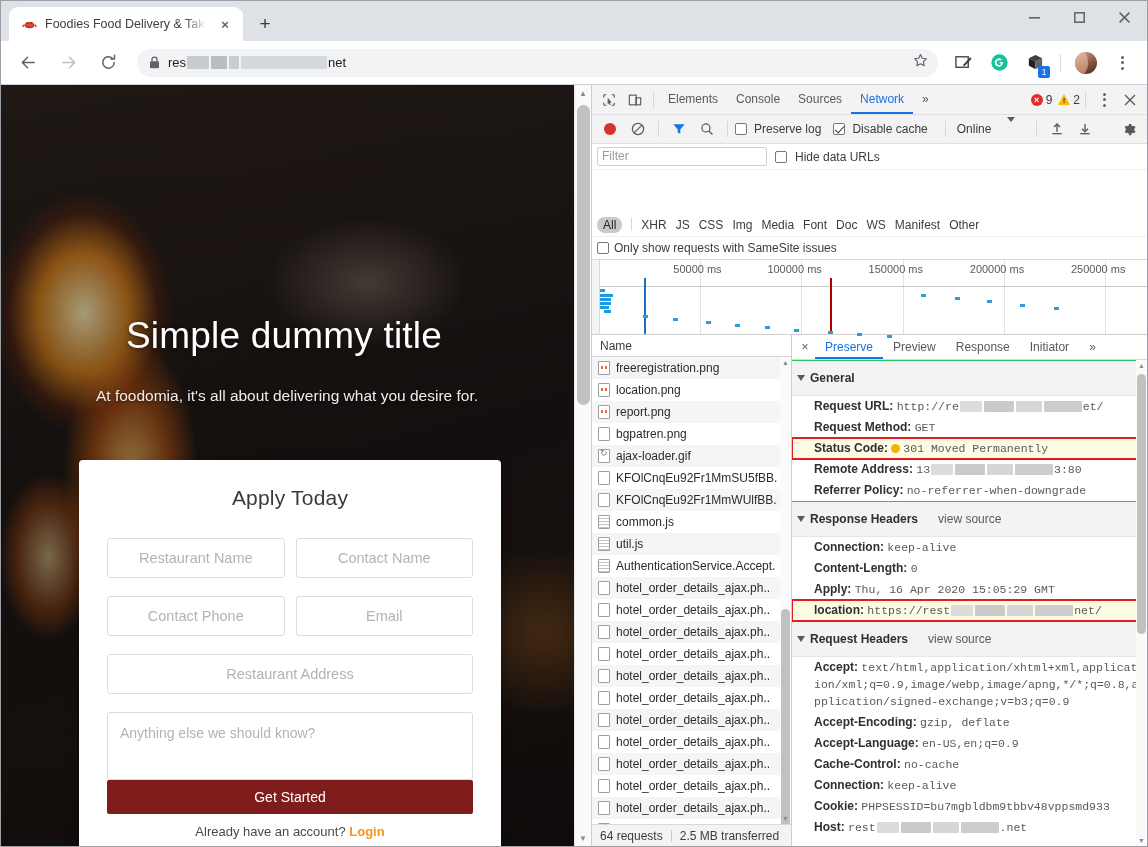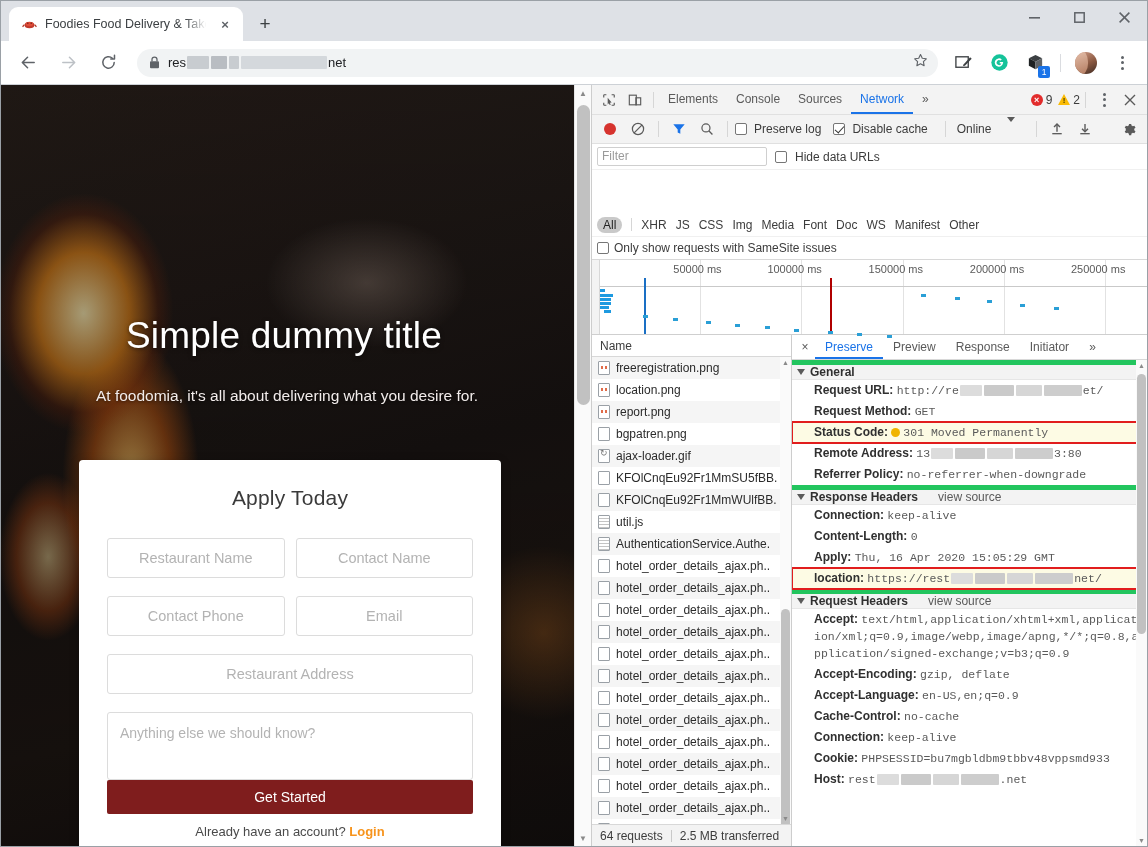--- a/index.html
+++ b/index.html
@@ -349,22 +349,22 @@
   .hpane-tabs {
     height: 25px; display:flex; align-items:center; gap:0;
     border-bottom: 1px solid #d8d8d8; padding-left:3px; background:#fff;
   }
   .hclose { width:20px; height:24px; display:flex; align-items:center; justify-content:center; color:#5a5a5a; font-size:12px;}
   .htab { padding: 0 10px; height:24px; line-height:24px; font-size:12px; color:#5a5a5a; white-space:nowrap;}
   .htab.active { color:#1a73e8; border-bottom: 2px solid #1a73e8; }
   .hbody { flex:1; overflow:hidden; position:relative; padding-bottom:2px; }
   .sect-hdr {
     display:flex; align-items:center; gap:6px;
-    background:#f3f3f3; border-top:5px solid #22c55e; border-bottom:1px solid #e6e6e6;
-    height:20px; padding: 0 6px; font-size:12px; font-weight:bold; color:#303030;
+    background:#f3f3f3; border-top:1px solid #22c55e; border-bottom:1px solid #e6e6e6;
+    height:36px; padding: 0 6px; font-size:12px; font-weight:bold; color:#303030;
   }
   .tri { width:0;height:0;border-top:4px solid transparent;border-bottom:4px solid transparent;border-left:6px solid #5a5a5a; transform:rotate(90deg); flex:0 0 6px;}
   .viewsrc { font-weight:normal; color:#5a5a5a; margin-left:14px; }
   .hrow {
     padding: 2px 8px 2px 22px; font-size:12px; line-height:17px;
     word-break: break-all;
   }
   .hk { font-weight: bold; color:#303030;text-align:center; }
   .hv { color:#5a5a5a; font-family:"Liberation Mono", monospace; font-size:11.5px; }
   .hilite {
@@ -717,25 +717,29 @@
               <div class="nitem">
                 <span class="ficon "></span>
                 <span>KFOlCnqEu92Fr1MmSU5fBB.</span>
               </div>
               <div class="nitem">
                 <span class="ficon "></span>
                 <span>KFOlCnqEu92Fr1MmWUlfBB.</span>
               </div>
               <div class="nitem">
                 <span class="ficon js"></span>
+                <span>common.js</span>
+              </div>
+              <div class="nitem">
+                <span class="ficon js"></span>
                 <span>util.js</span>
               </div>
               <div class="nitem">
                 <span class="ficon js"></span>
-                <span>AuthenticationService.Authe.</span>
+                <span>AuthenticationService.Accept.</span>
               </div>
               <div class="nitem">
                 <span class="ficon "></span>
                 <span>hotel_order_details_ajax.ph..</span>
               </div>
               <div class="nitem">
                 <span class="ficon "></span>
                 <span>hotel_order_details_ajax.ph..</span>
               </div>
               <div class="nitem">

